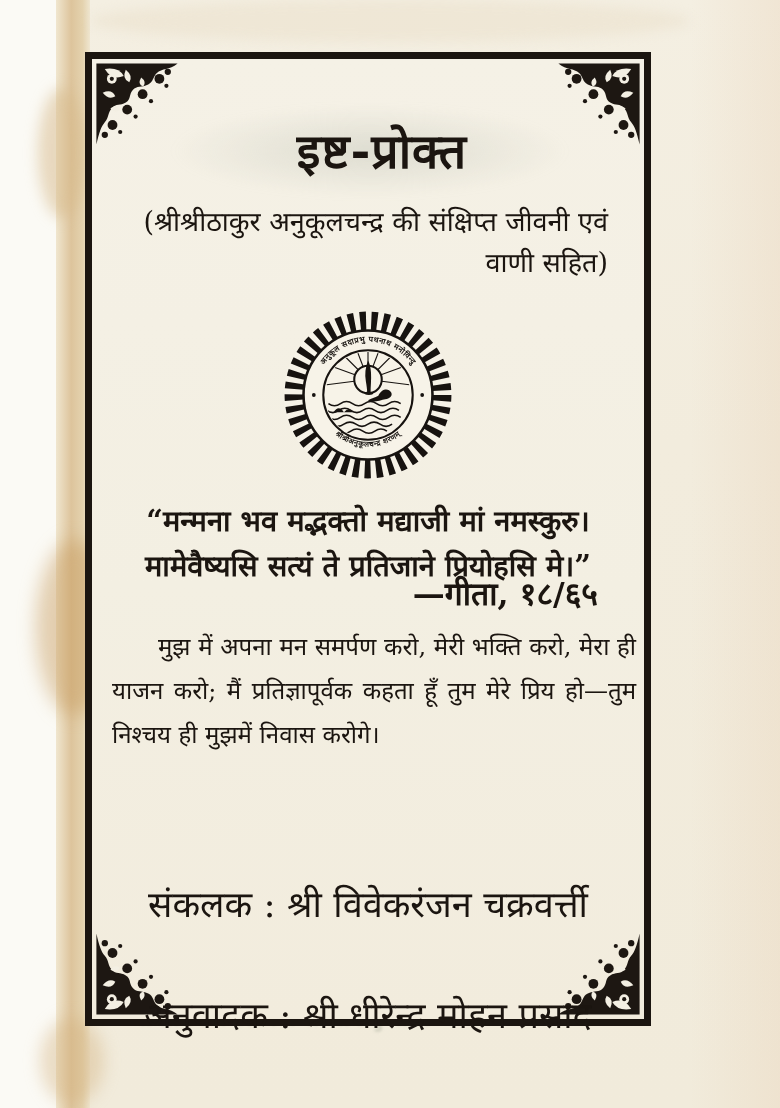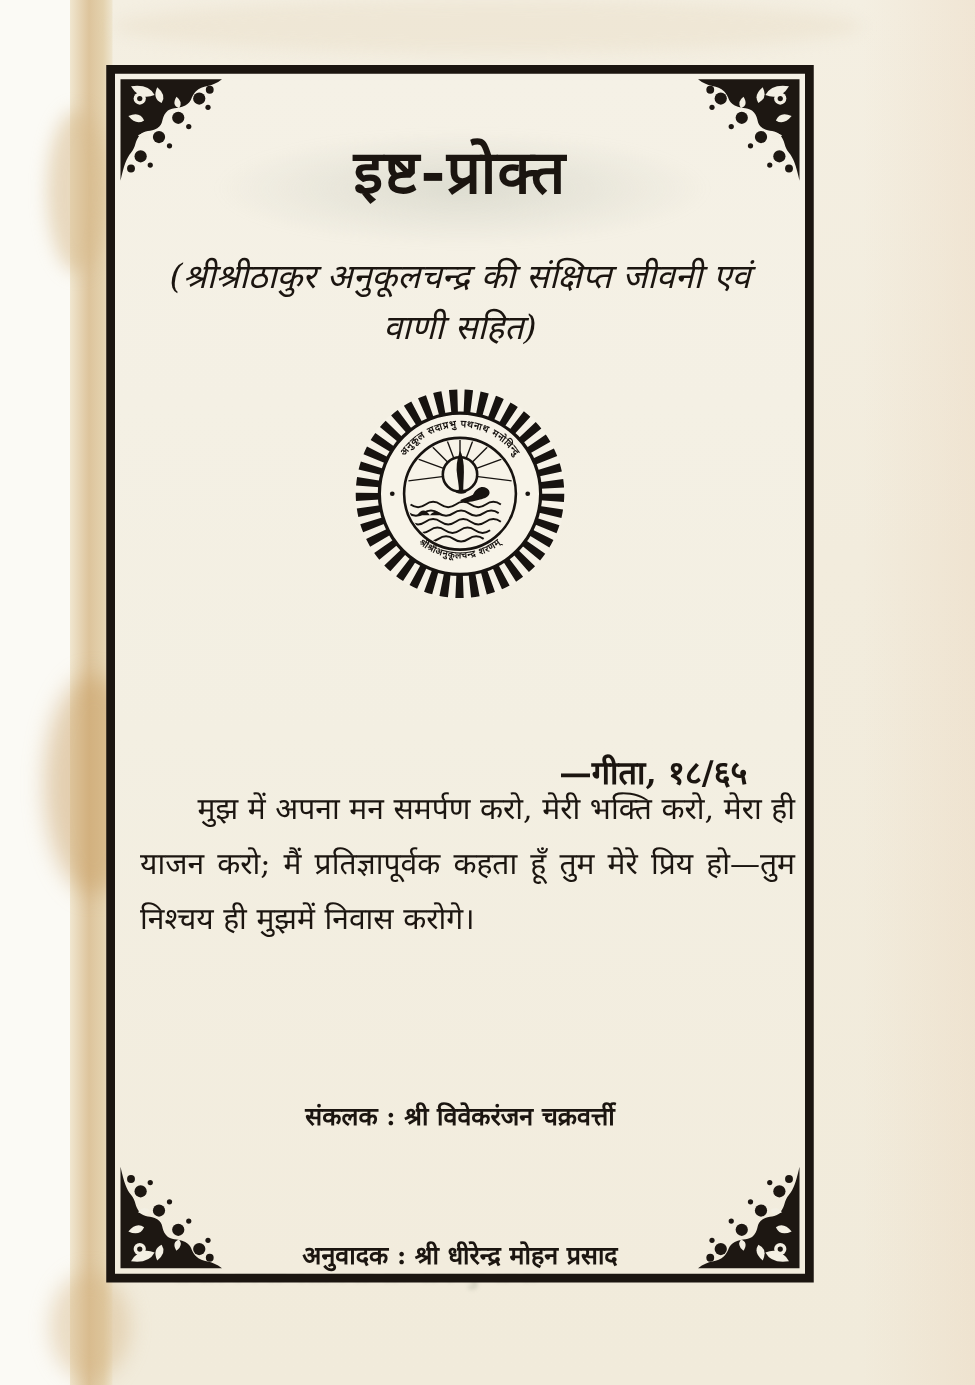--- a/index.html
+++ b/index.html
@@ -24,31 +24,31 @@
   .frame{position:absolute;left:85px;top:52px;width:566px;height:974px;box-sizing:border-box;
     border:7px solid #1b1510;background:linear-gradient(180deg,#f5f1e6 0%,#f3efe2 55%,#f2ecdd 100%);}
   .orn{position:absolute;width:84px;height:84px;}
   .orn.tl{left:3px;top:3px;}
   .orn.tr{right:3px;top:3px;transform:scaleX(-1);}
   .orn.bl{left:3px;bottom:3px;transform:scaleY(-1);}
   .orn.br{right:3px;bottom:3px;transform:scale(-1,-1);}
 
   .title-glow{position:absolute;left:78px;top:46px;width:400px;height:92px;
     background:radial-gradient(ellipse at center,rgba(184,189,176,.38) 0%,rgba(184,189,176,0) 70%);filter:blur(4px);}
-  .title{position:absolute;left:0;top:44px;width:100%;margin:0;text-align:center;
+  .title{position:absolute;left:0;top:44px;width:100%;margin:14px;text-align:center;
     font-size:48px;font-weight:700;letter-spacing:1px;}
   .subtitle{position:absolute;left:50%;top:142px;transform:translateX(-50%);width:480px;
-    text-align:center;font-size:27px;line-height:41px;font-style:italic;}
+    text-align:right;font-size:27px;line-height:41px;}
   .emblem{position:absolute;left:50%;top:250px;transform:translateX(-50%);width:172px;height:172px;}
   .verse{position:absolute;left:0;top:440px;width:100%;text-align:center;
     font-size:29px;font-weight:700;line-height:45px;}
-  .verse-attr{position:absolute;right:46px;top:540px;font-size:26px;font-weight:600;}
+  .verse-attr{position:absolute;right:46px;top:512px;font-size:32px;font-weight:600;}
   .para{position:absolute;left:20px;top:566px;width:524px;margin:0;
     font-size:24px;line-height:44px;text-align:justify;text-indent:46px;}
-  .credit{position:absolute;left:0;width:100%;text-align:center;font-size:20px;font-weight:700;}
+  .credit{position:absolute;left:0;width:100%;text-align:center;font-size:36px;font-weight:400;}
   .c1{top:820px;}
   .c2{top:931px;}
 
   
   .smudge{position:absolute;transform:scaleX(-1);filter:blur(1.6px);opacity:.42;
     color:#9aa08d;font-weight:700;white-space:nowrap;pointer-events:none;}
   .defs-hidden{position:absolute;width:0;height:0;overflow:hidden;}
 </style>
 </head>
 <body>
@@ -143,20 +143,24 @@
             <path d="M54,110 q7,5 14,0 t14,0 t14,0 t14,0 t14,0 t14,0"></path>
             <path d="M52,118 q7,5 14,0 t14,0 t14,0 t14,0 t14,0 t14,0"></path>
             <path d="M54,126 q7,5 14,0 t14,0 t14,0 t14,0 t14,0 t14,0"></path>
             <path d="M58,134 q7,5 14,0 t14,0 t14,0 t14,0 t14,0"></path>
             <path d="M66,142 q7,5 14,0 t14,0 t14,0 t14,0"></path>
           </g>
         </g>
       </svg>
     </div>
 
+    <div class="verse">
+      <div>“मन्मना भव मद्भक्तो मद्याजी मां नमस्कुरु।</div>
+      <div>मामेवैष्यसि सत्यं ते प्रतिजाने प्रियोहसि मे।”</div>
+    </div>
     <div class="verse-attr">—गीता, १८/६५</div>
 
     <p class="para">मुझ में अपना मन समर्पण करो, मेरी भक्ति करो, मेरा ही याजन करो; मैं प्रतिज्ञापूर्वक कहता हूँ तुम मेरे प्रिय हो—तुम निश्चय ही मुझमें निवास करोगे।</p>
 
     <div class="credit c1">संकलक : श्री विवेकरंजन चक्रवर्त्ती</div>
     <div class="credit c2">अनुवादक : श्री धीरेन्द्र मोहन प्रसाद</div>
   </div>
 
   <svg class="defs-hidden" aria-hidden="true">
     <symbol id="cornerOrn" viewBox="0 0 120 120">

